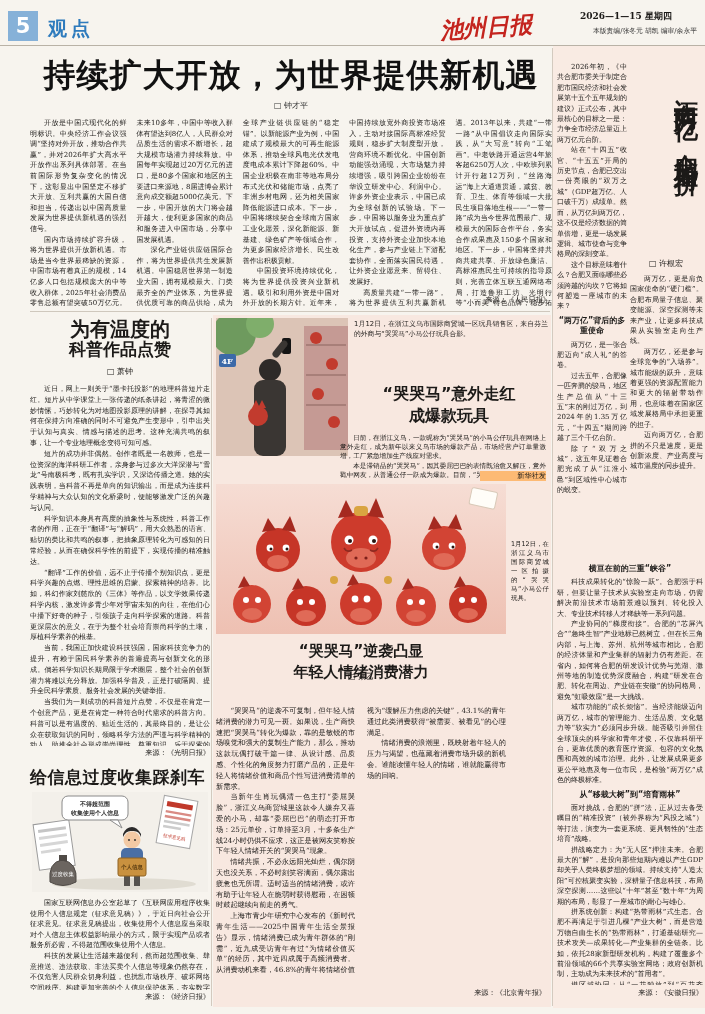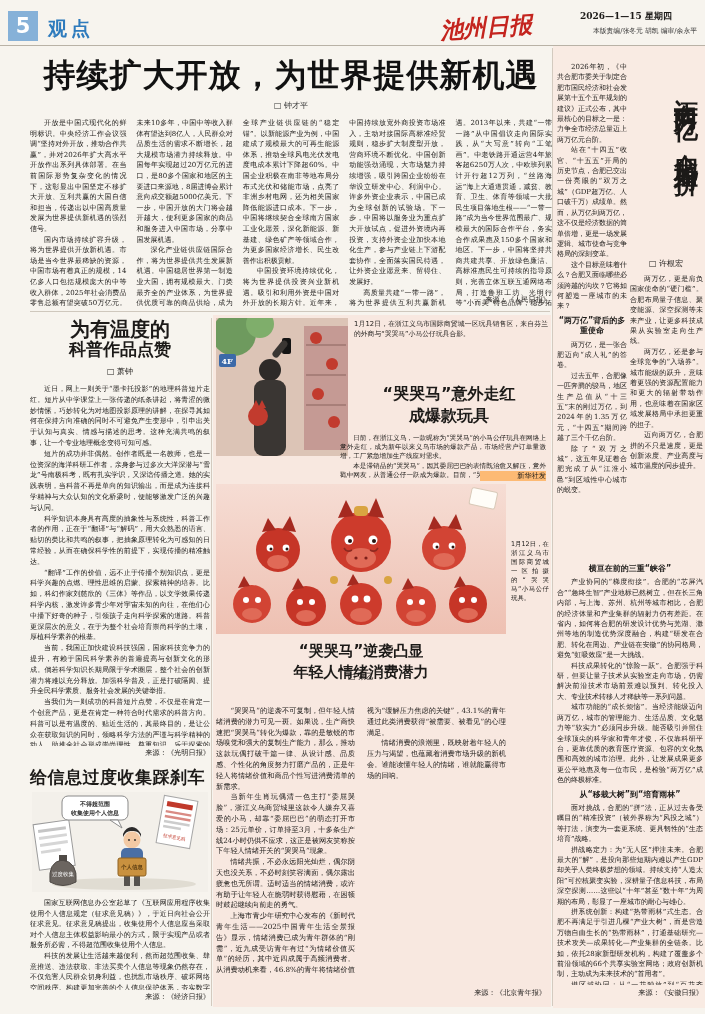--- a/index.html
+++ b/index.html
@@ -265,22 +265,22 @@
 </div>
 <div class="abs vtitle" style="left:628px;top:80px;width:76px;height:170px;">迈向两万亿，合肥如何拼</div>
 <div class="abs center" style="left:628px;top:258px;width:76px;font-size:8px;">□ 许根宏</div>
 <div id="hefei-strip-text" class="abs" style="left:630px;top:274px;width:73px;height:282px;">
   <p>两万亿，更是肩负国家使命的“硬门槛”。合肥布局量子信息、聚变能源、深空探测等未来产业，让更多科技成果从实验室走向生产线。</p>
   <p>两万亿，还是参与全球竞争的“入场券”。城市能级的跃升，意味着更强的资源配置能力和更大的辐射带动作用，也意味着在国家区域发展格局中承担更重的担子。</p>
   <p>迈向两万亿，合肥拼的不只是速度，更是创新浓度、产业高度与城市温度的同步提升。</p>
 </div>
 <div id="hefei-wide" class="abs" style="left:557px;top:560px;width:146px;height:425px;">
   <p class="subhead">横亘在前的三重“峡谷”</p>
+  <p>科技成果转化的“惊险一跃”。合肥强于科研，但要让量子技术从实验室走向市场，仍需解决前沿技术市场前景难以预判、转化投入大、专业技术转移人才稀缺等一系列问题。</p>
   <p>产业协同的“梯度衔接”。合肥的“芯屏汽合”“急终生智”产业地标已然树立，但在长三角内部，与上海、苏州、杭州等城市相比，合肥的经济体量和产业集群的辐射力仍有差距。在省内，如何将合肥的研发设计优势与芜湖、滁州等地的制造优势深度融合，构建“研发在合肥、转化在周边、产业链在安徽”的协同格局，避免“虹吸效应”是一大挑战。</p>
-  <p>科技成果转化的“惊险一跃”。合肥强于科研，但要让量子技术从实验室走向市场，仍需解决前沿技术市场前景难以预判、转化投入大、专业技术转移人才稀缺等一系列问题。</p>
   <p>城市功能的“成长烦恼”。当经济能级迈向两万亿，城市的管理能力、生活品质、文化魅力等“软实力”必须同步升级。能否吸引并留住全球顶尖的科学家和青年才俊，不仅靠科研平台，更靠优质的教育医疗资源、包容的文化氛围和高效的城市治理。此外，让发展成果更多更公平地惠及每一位市民，是检验“两万亿”成色的终极标准。</p>
   <p class="subhead">从“移栽大树”到“培育雨林”</p>
   <p>面对挑战，合肥的“拼”法，正从过去备受瞩目的“精准投资”（被外界称为“风投之城”）等打法，演变为一套更系统、更具韧性的“生态培育”战略。</p>
   <p>拼战略定力：为“无人区”押注未来。合肥最大的“解”，是投向那些短期内难以产生GDP却关乎人类终极梦想的领域。持续支持“人造太阳”可控核聚变实验，深耕量子信息科技，布局深空探测……这些以“十年”甚至“数十年”为周期的布局，彰显了一座城市的耐心与雄心。</p>
   <p>拼系统创新：构建“热带雨林”式生态。合肥不再满足于引进几棵“产业大树”，而是营造万物自由生长的“热带雨林”，打通基础研究—技术攻关—成果转化—产业集群的全链条。比如，依托28家新型研发机构，构建了覆盖多个前沿领域的66个共享实验室网络；政府创新机制，主动成为未来技术的“首用者”。</p>
   <p>拼区域协同：从“一花独放”到“百花齐放”。合肥的思路是强化“辐射”而非“虹吸”，通过推动合肥都市圈发展规划落地，与周边城市共建产业联盟、共享创新平台，探索“总部研发在合肥、生产基地在周边”的模式。</p>
 
 </div>
 <div class="abs src right" style="left:598px;top:988px;width:105px;background:#f9ebe3;">来源：《安徽日报》</div>
 

